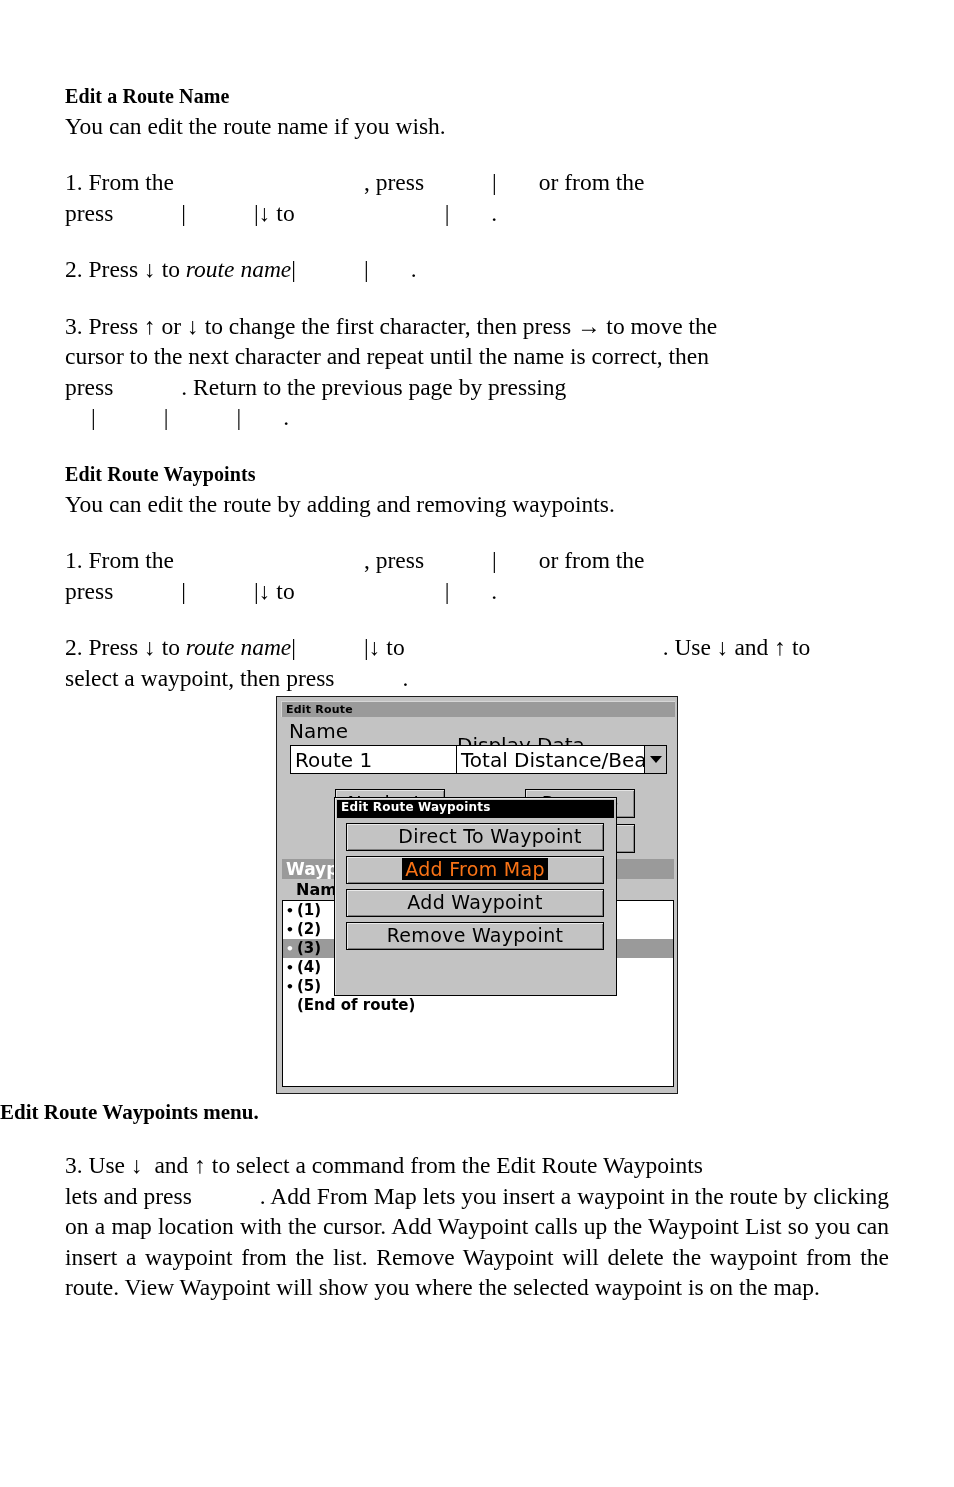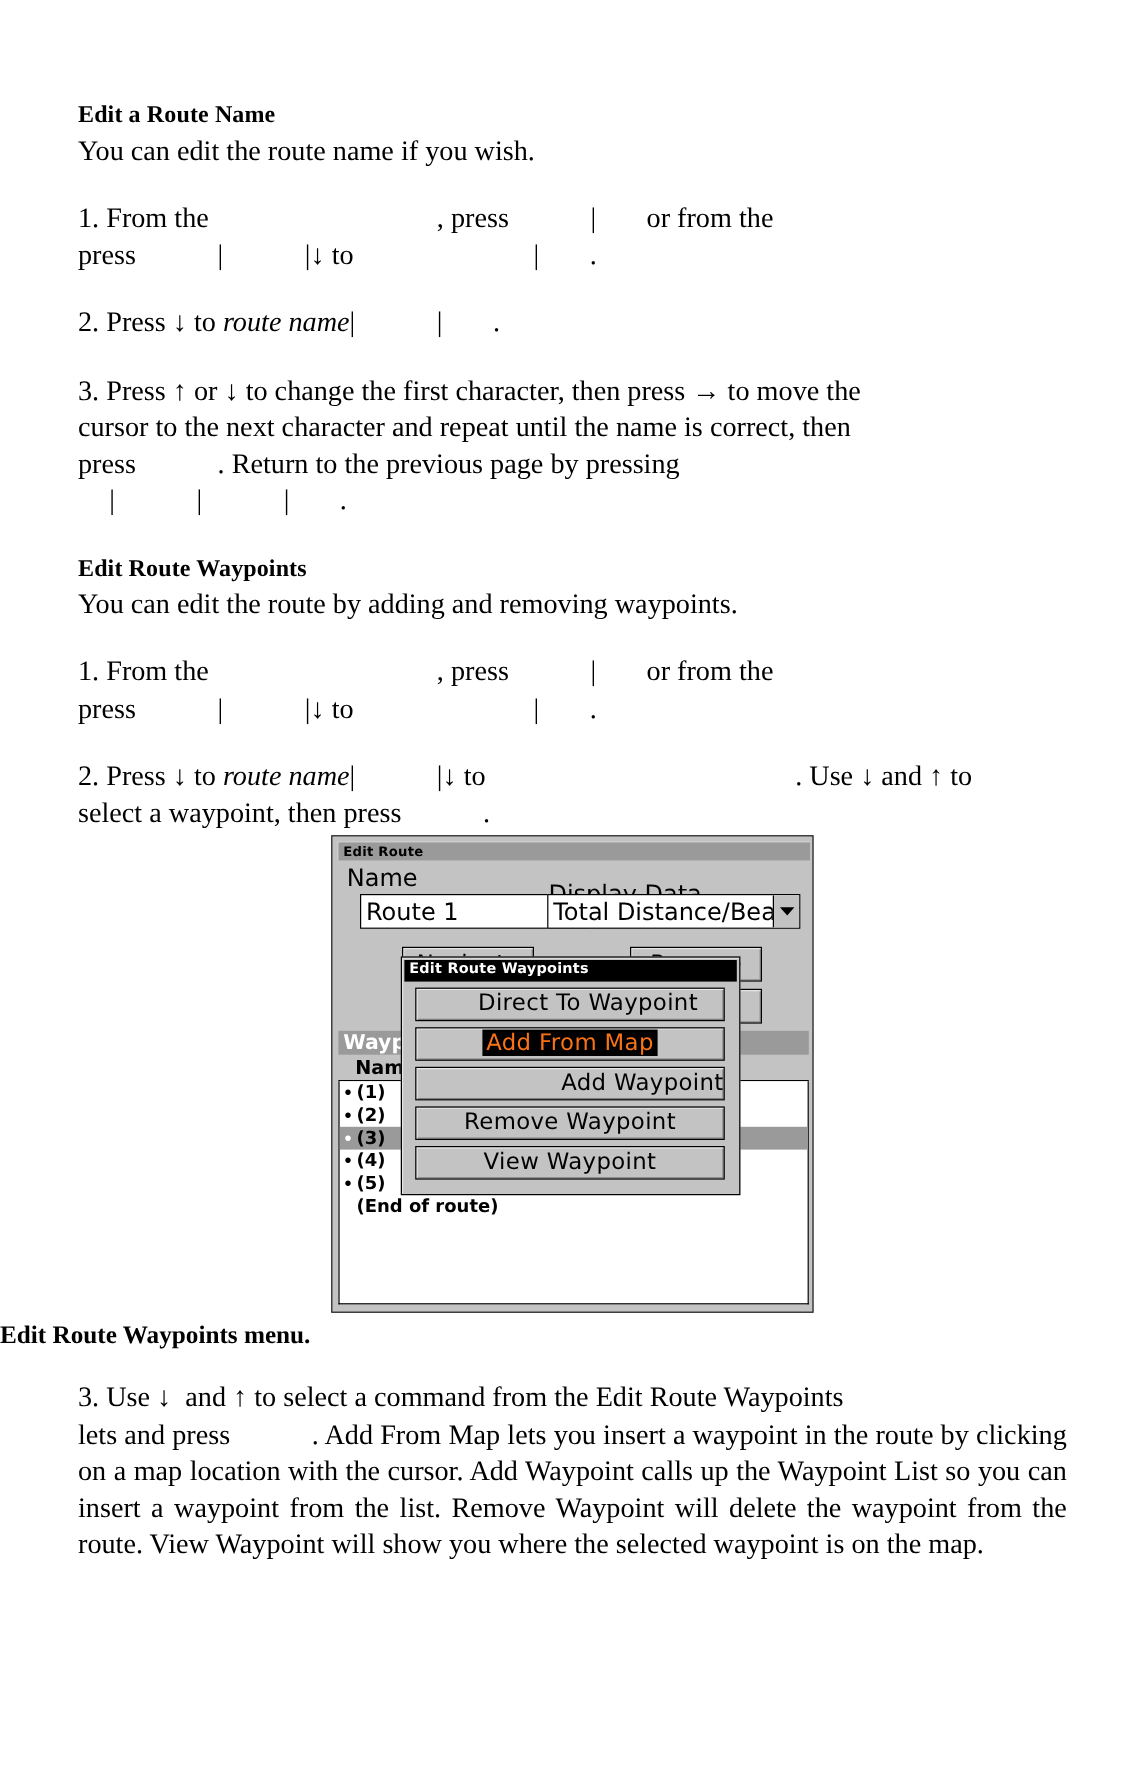--- a/index.html
+++ b/index.html
@@ -106,21 +106,21 @@
     position: absolute;
     background: #ffffff;
     border: 1px solid #000;
     box-sizing: border-box;
     font-size: 20px;
     color: #000;
     padding: 1px 4px;
     line-height: 26px;
     height: 29px;
   }
-  .fld-name { left: 23px; top: 48px; width: 189px; }
+  .fld-name { left: 13px; top: 48px; width: 189px; }
   .fld-disp {
     left: 179px; top: 48px; width: 211px;
     padding-right: 26px;
     white-space: nowrap;
     overflow: hidden;
   }
   .disp-arrow {
     position: absolute;
     right: 0px; top: 0px;
     width: 22px; height: 27px;
@@ -256,21 +256,21 @@
     line-height: 25px;
     letter-spacing: 0.3px;
   }
   .pop-btn .hl {
     background: #000000;
     color: #f97316;
     padding: 0 3px;
   }
   .pb1 { top: 25px; padding-left: 30px; }
   .pb2 { top: 58px; }
-  .pb3 { top: 91px; text-align: right; }
+  .pb3 { top: 91px; }
   .pb4 { top: 124px; }
   .pb5 { top: 157px; }
 
   
   .fig-caption {
     position: absolute;
     left: 0px;
     top: 1100px;
     width: 954px;
     text-align: left;
@@ -381,21 +381,20 @@
       </div>
 
       <div class="popup">
         <div class="popup-title">
           <span>Edit Route Waypoints</span>
         </div>
         <div class="pop-btn pb1"><span>Direct To Waypoint</span></div>
         <div class="pop-btn pb2"><span class="hl">Add From Map</span></div>
         <div class="pop-btn pb3"><span>Add Waypoint</span></div>
         <div class="pop-btn pb4"><span>Remove Waypoint</span></div>
-        <div class="pop-btn pb5"><span>View Waypoint</span></div>
       </div>
 
     </div>
   </div>
 
   <div class="fig-caption">Edit Route Waypoints menu.</div>
 
   <div class="para-final">
     <p class="body-text">
       <span>3. Use</span> <span>↓</span>&nbsp; <span>and</span> <span>↑</span> <span>to select a command from the Edit Route Waypoints</span><br>

